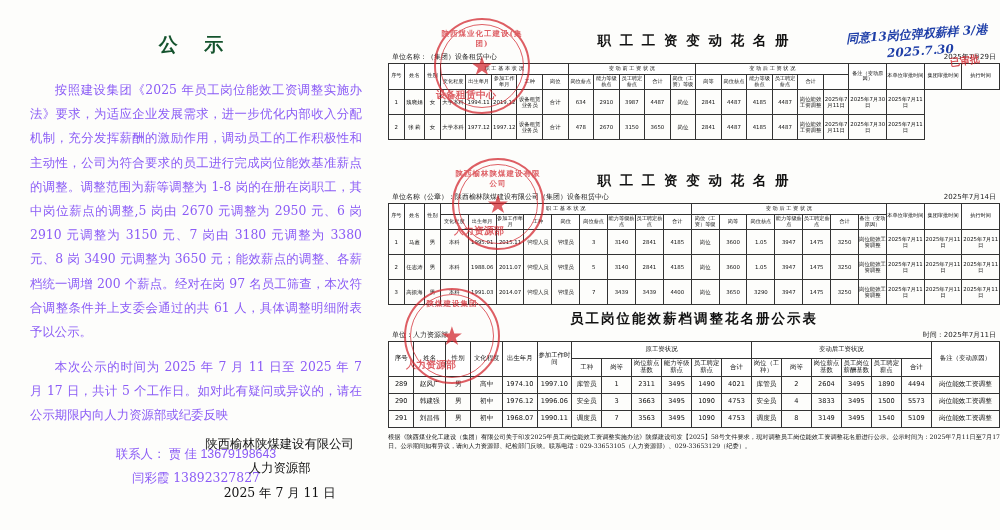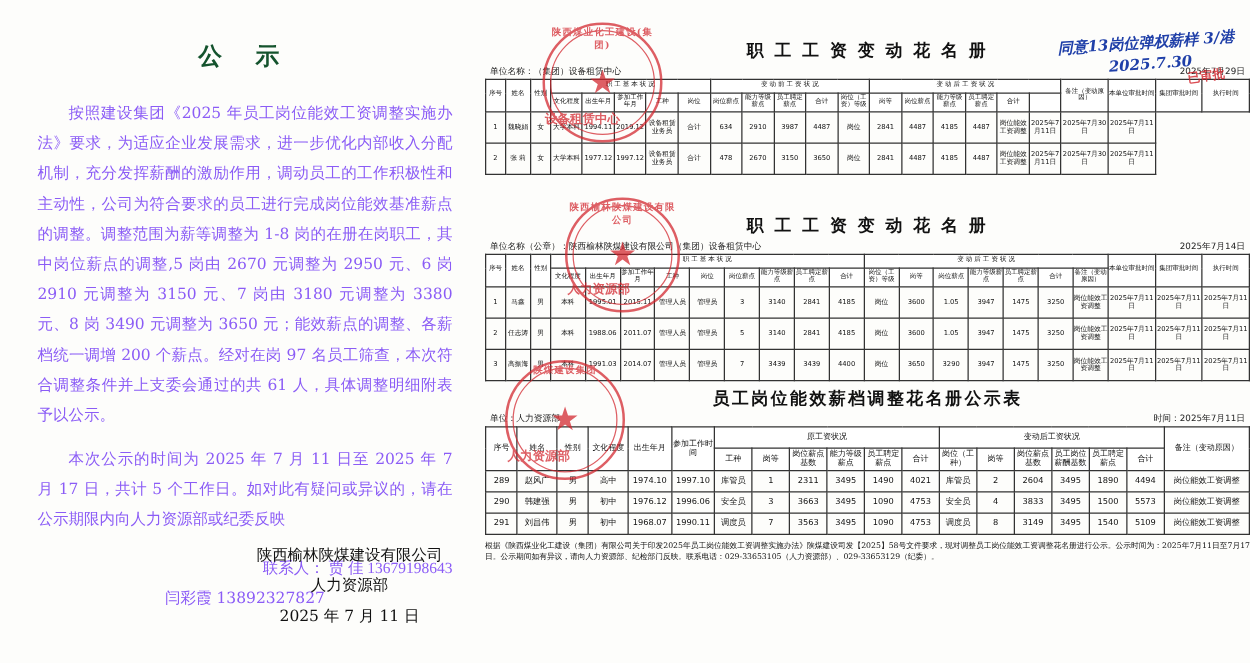--- a/index.html
+++ b/index.html
@@ -21,22 +21,22 @@
     text-align:center;font-size:19px;letter-spacing:10px;
     font-family:"DejaVu Serif","Liberation Serif",serif;
     font-weight:bold;margin-top:14px;margin-bottom:20px;color:#14532d;
   }
   .notice p{
     font-size:12.4px;line-height:1.95;margin:0 0 11px 0;color:#8b5cf6;
     text-align:justify;text-indent:2em;
     font-family:"DejaVu Serif","Liberation Serif",serif;
   }
   .notice .contact{
-    text-align:right;font-size:12.4px;line-height:1.95;margin:14px 0 0 0;
-    text-indent:0;font-family:Liberation Serif, serif;
+    text-align:center;font-size:12.4px;line-height:1.95;margin:14px 0 0 0;
+    text-indent:0;font-family:Liberation Sans, sans-serif;
   }
   .notice .contact2{
     text-align:center;font-size:12.4px;line-height:1.95;margin:0;
     text-indent:0;font-family:"DejaVu Serif","Liberation Serif",serif;
   }
   .sign{
     position:absolute;right:34px;bottom:24px;text-align:center;
     font-size:12.4px;line-height:2.0;
     font-family:"DejaVu Serif","Liberation Serif",serif;color:#111;
   }
@@ -93,21 +93,21 @@
     opacity:.72;pointer-events:none;
   }
   .stamp .ring{
     position:absolute;inset:4px;border:1px solid #d2222a;border-radius:50%;
   }
   .stamp .star{
     position:absolute;left:50%;top:50%;transform:translate(-50%,-50%);
     font-size:26px;line-height:1;color:#d2222a;
   }
   .stamp .txt{
-    position:absolute;left:0;right:0;top:1px;text-align:center;
+    position:absolute;left:0;right:0;top:9px;text-align:center;
     font-size:7.5px;font-weight:bold;letter-spacing:1px;
     font-family:"DejaVu Serif","Liberation Serif",serif;
   }
   .stamp .txt2{
     position:absolute;left:0;right:0;bottom:10px;text-align:left;
     font-size:10px;font-weight:bold;
     font-family:"DejaVu Serif","Liberation Serif",serif;
   }
   .stamp.s1{left:434px;top:18px;width:92px;height:92px;}
   .stamp.s2{left:452px;top:158px;width:88px;height:88px;}

